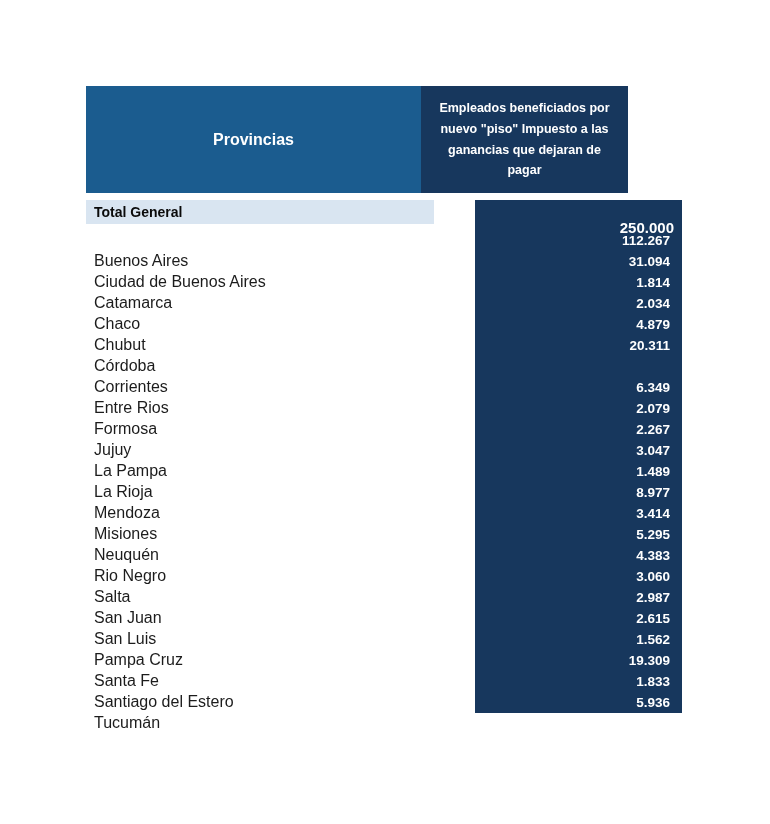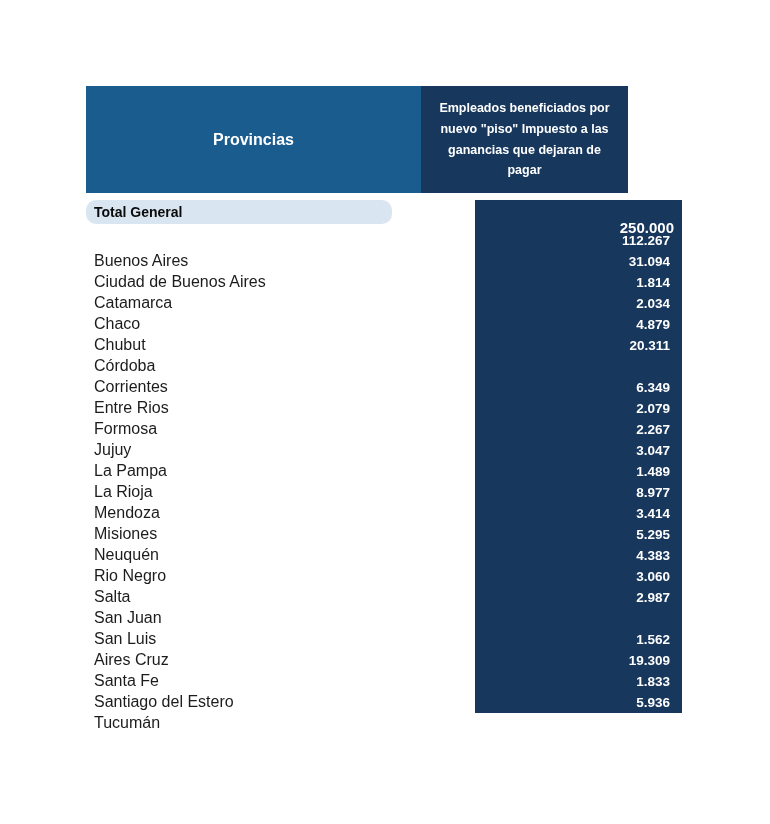--- a/index.html
+++ b/index.html
@@ -59,30 +59,29 @@
     position: absolute;
     left: 389px;
     top: 0;
     bottom: 0;
     width: 207px;
     background: var(--value-col-bg);
   }
 
   .total-row { position: relative; display: flex; height: 24px; align-items: center; }
   .total-label-cell {
-    width: 306px;
+    width: 348px;
     height: 24px;
     background: var(--total-row-bg);
     display: flex;
     align-items: center;
     padding-left: 8px;
     font-weight: bold;
     font-size: 14px;
     color: #0A0A0A;
-    border-radius: 10px;
   }
   .total-value-cell {
     position: relative;
     flex: 1;
     text-align: right;
     padding-right: 8px;
     color: #FFFFFF;
     font-weight: bold;
     font-size: 15px;
     margin-top: 31px;
@@ -218,24 +217,25 @@
             <div class="val-cell">3.060</div>
           </div>
 
           <div class="data-row">
             <div class="prov-cell">San Juan</div>
             <div class="val-cell">2.987</div>
           </div>
 
           <div class="data-row">
             <div class="prov-cell">San Luis</div>
-          </div>
-
-          <div class="data-row">
-            <div class="prov-cell">Aires Cruz</div>
+            <div class="val-cell">2.615</div>
+          </div>
+
+          <div class="data-row">
+            <div class="prov-cell">Pampa Cruz</div>
             <div class="val-cell">1.562</div>
           </div>
 
           <div class="data-row">
             <div class="prov-cell">Santa Fe</div>
             <div class="val-cell">19.309</div>
           </div>
 
           <div class="data-row">
             <div class="prov-cell">Santiago del Estero</div>

